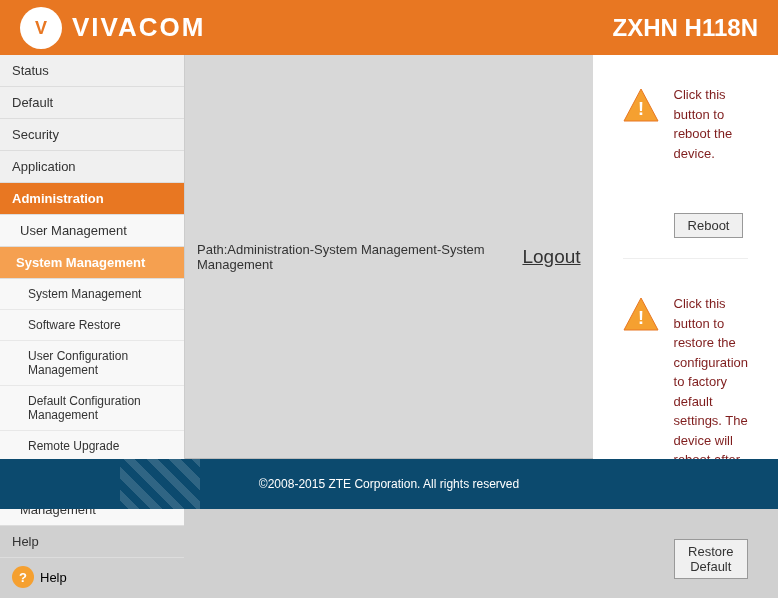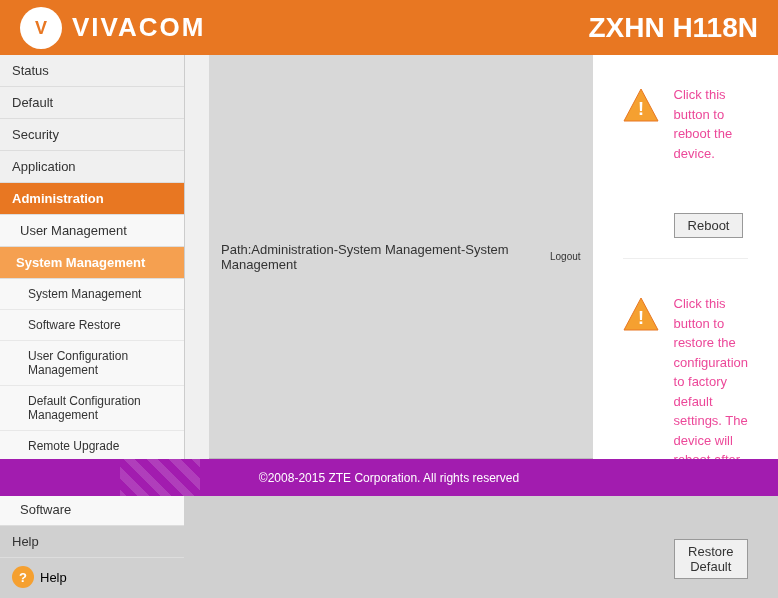--- a/index.html
+++ b/index.html
@@ -32,30 +32,29 @@
       font-size: 18px;
     }
     .logo-text {
       color: white;
       font-size: 26px;
       font-weight: bold;
       letter-spacing: 2px;
     }
     .model-text {
       color: white;
-      font-size: 28px;
+      font-size: 24px;
       font-weight: bold;
     }
 
     
     .main-layout {
       display: flex;
       height: 404px;
       background: #f0f0f0;
-      gap: 24px;
     }
 
     
     .sidebar {
       width: 185px;
       background: #f0f0f0;
       border-right: 1px solid #ccc;
       flex-shrink: 0;
     }
     .sidebar-item {
@@ -102,22 +101,23 @@
       justify-content: space-between;
       align-items: center;
       border-bottom: 1px solid #bbb;
     }
     .breadcrumb-text {
       font-size: 13px;
       color: #333;
     }
     .logout-link {
       color: #333;
+      text-decoration: underline;
       cursor: pointer;
-      font-size: 10px;
+      font-size: 19px;
     }
     .content-body {
       padding: 20px 30px;
       flex: 1;
     }
 
     
     .action-row {
       display: flex;
       align-items: flex-start;
@@ -127,21 +127,21 @@
     }
     .warning-icon {
       width: 36px;
       height: 36px;
       flex-shrink: 0;
       margin-top: 2px;
     }
     .action-desc {
       flex: 1;
       font-size: 13px;
-      color: #ec4899;
+      color: #7f1d1d;
       line-height: 1.5;
     }
     .action-block {
       display: flex;
       flex-direction: column;
       gap: 10px;
       margin-bottom: 25px;
       padding-bottom: 20px;
       border-bottom: 1px solid #eee;
     }
@@ -164,22 +164,22 @@
       display: flex;
       align-items: center;
       justify-content: center;
       color: white;
       font-weight: bold;
       font-size: 13px;
     }
 
     
     .footer {
-      background: #a21caf;
-      height: 37px;
+      background: #0c4a6e;
+      height: 50px;
       display: flex;
       align-items: center;
       justify-content: center;
       position: relative;
       overflow: hidden;
     }
     .footer-text {
       color: white;
       font-size: 12px;
       z-index: 2;
@@ -253,21 +253,21 @@
     <div class="sidebar-item sub2">
       <span>Default Configuration Management</span>
     </div>
     <div class="sidebar-item sub2">
       <span>Remote Upgrade</span>
     </div>
     <div class="sidebar-item sub">
       <span>Log Management</span>
     </div>
     <div class="sidebar-item sub">
-      <span>Software</span>
+      <span>Management</span>
     </div>
     <div class="sidebar-item">
       <span>Help</span>
     </div>
 
     <div style="padding: 8px 12px; display:flex; align-items:center; gap:6px; cursor:pointer;">
       <div class="help-icon-circle">
         <span>?</span>
       </div>
       <span>Help</span>

